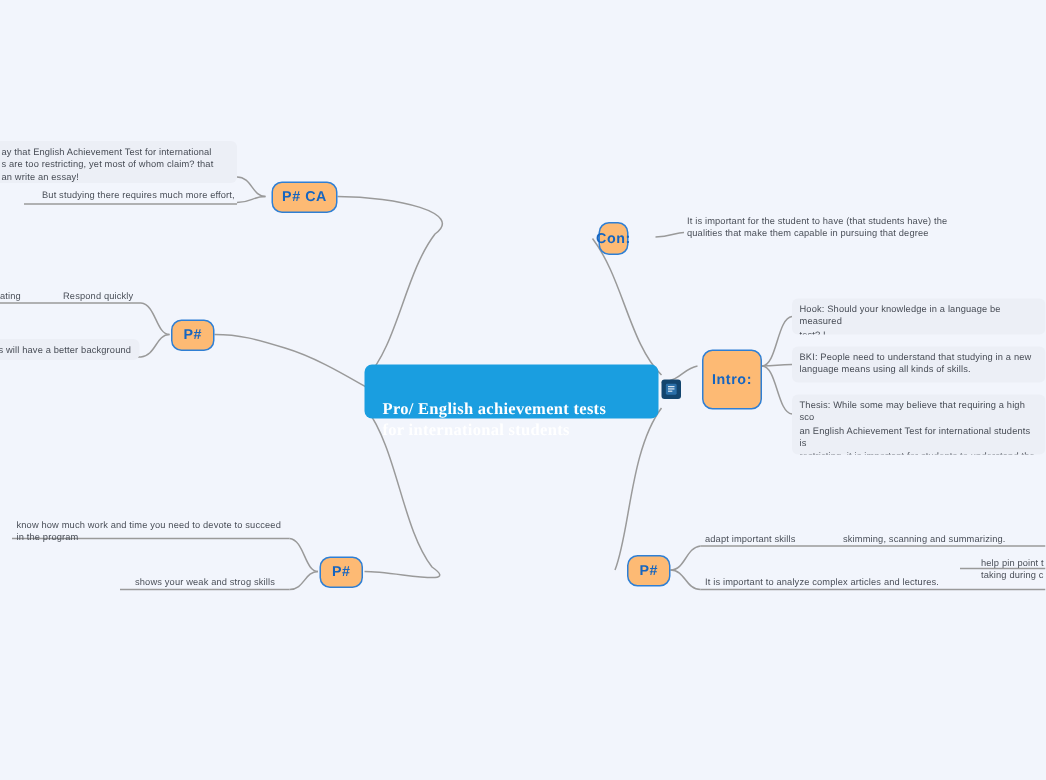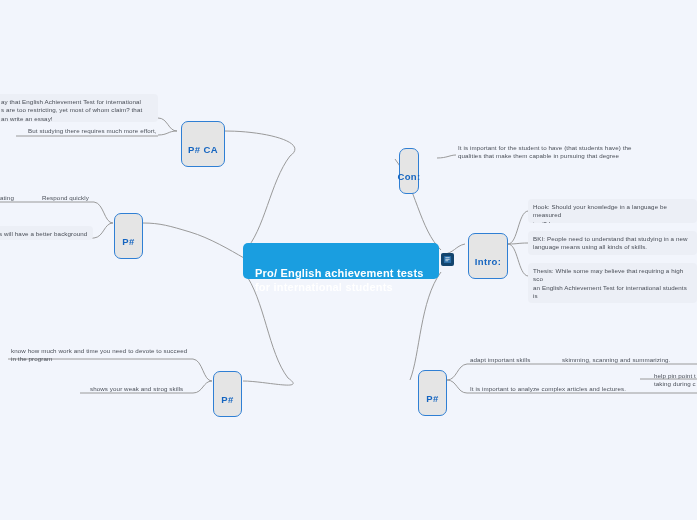--- a/index.html
+++ b/index.html
@@ -31,31 +31,31 @@
     width:13px;height:13px;
     background:#13456e;
     border-radius:2px;
     display:flex;align-items:center;justify-content:center;
   }
   .root-badge svg{display:block;}
 
   
   .bnode{
     position:absolute;
-    background:#e5e5e5;
+    background:#fdba74;
     border:1.6px solid #2f7fd4;
     border-radius:7px;
     color:#1565c0;
     font-weight:bold;
     font-size:9.5px;
     letter-spacing:.4px;
-    padding:22px 9px;
+    padding:5px 9px;
     box-sizing:border-box;
     white-space:nowrap;
-    display:flex;align-items:flex-start;justify-content:center;
+    display:flex;align-items:center;justify-content:center;
   }
 
   
   .leaf{
     position:absolute;
     color:#4a4f58;
     font-size:6.2px;
     line-height:8.4px;
     letter-spacing:.1px;
     white-space:pre-line;
@@ -118,21 +118,21 @@
       <path d="M80,393 L193,393"></path>
 
       <path d="M447,380 C457,380 457,365 467,364"></path>
       <path d="M447,380 C457,380 457,393 467,393"></path>
       <path d="M467,364 L697,364"></path>
       <path d="M467,393 L697,393"></path>
       <path d="M640,379 L697,379"></path>
     </g>
   </svg>
 
-  <div class="root" style="left:243px;top:243px;width:196px;height:36px;">
+  <div class="root" style="left:243px;top:243px;width:196px;height:36px;font-family:Liberation Serif, serif;">
     <span>Pro/ English achievement tests
 for international students</span>
   </div>
   <div class="root-badge" style="left:441px;top:253px;">
     <svg width="9" height="9" viewBox="0 0 10 10" aria-hidden="true">
       <rect x="1" y="1" width="8" height="8" rx="1" fill="#2b6fa8"></rect>
       <rect x="2.6" y="2.6" width="4.8" height="0.9" fill="#dbe7f2"></rect>
       <rect x="2.6" y="4.3" width="4.8" height="0.9" fill="#dbe7f2"></rect>
       <rect x="2.6" y="6.0" width="3.2" height="0.9" fill="#dbe7f2"></rect>
     </svg>

